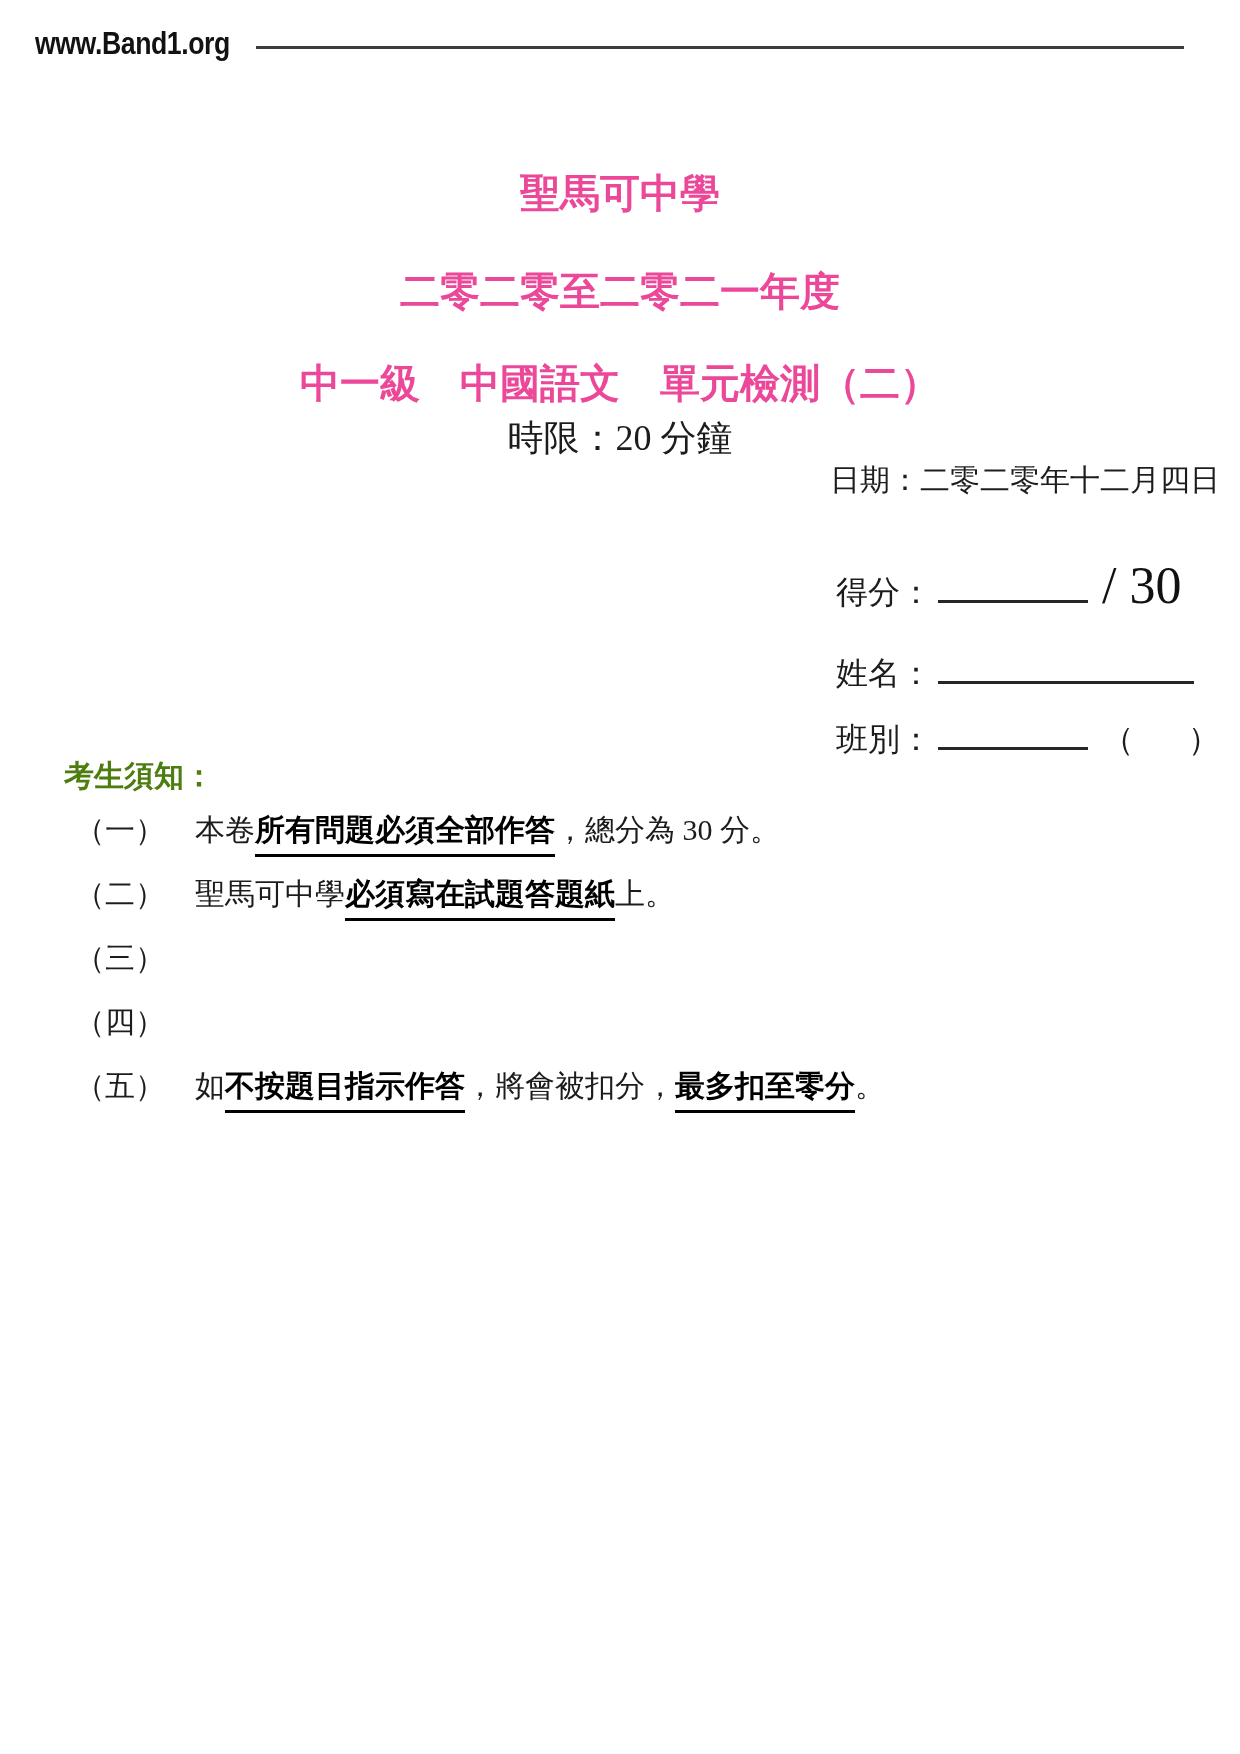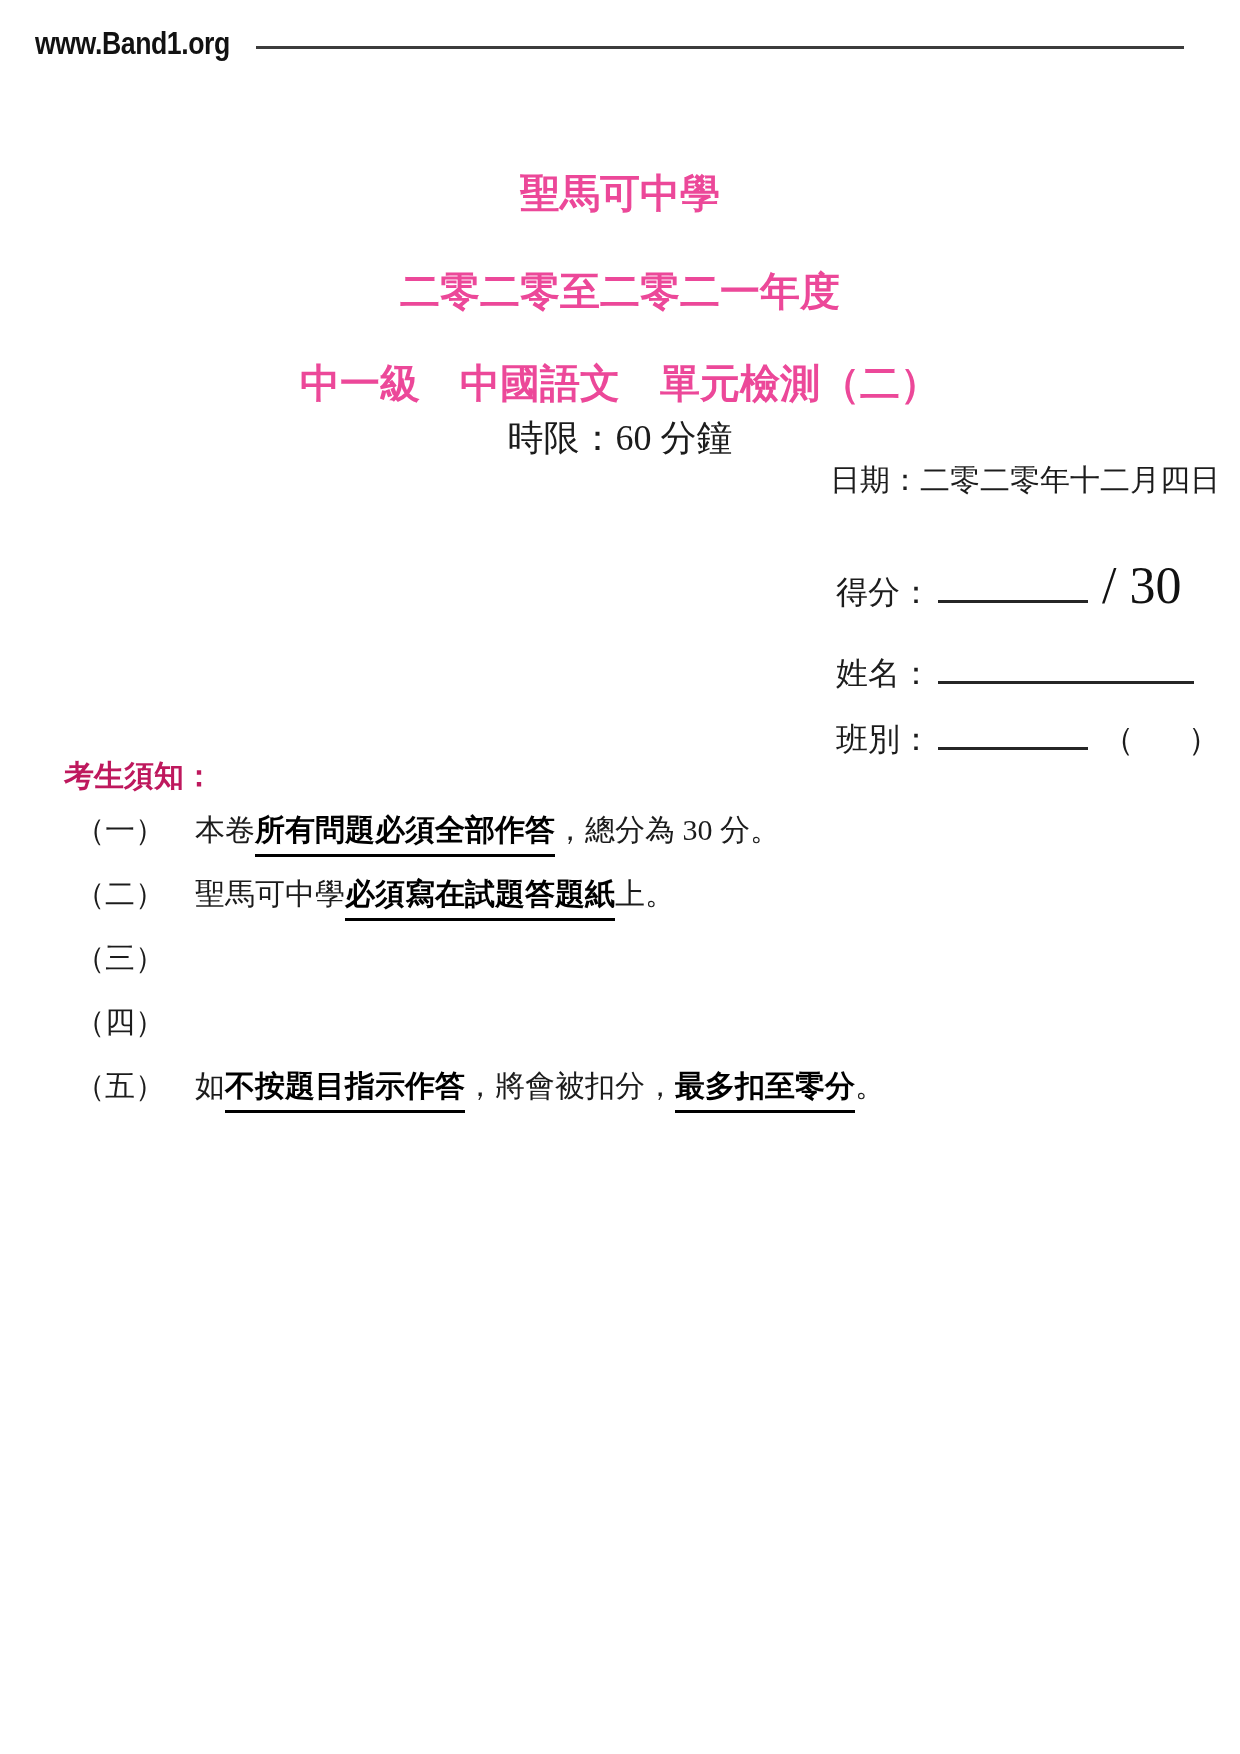--- a/index.html
+++ b/index.html
@@ -31,21 +31,21 @@
   .blank{display:inline-block;border-bottom:3px solid #262626;}
   .blank-score{width:150px;margin-left:6px;}
   .blank-name{width:256px;margin-left:6px;}
   .blank-class{width:150px;margin-left:6px;}
   .score-total{font-family:"Liberation Serif",serif;font-size:52px;color:#111;margin-left:14px;}
   .paren{font-family:"Liberation Serif",serif;font-size:32px;color:#1c1c1c;margin-left:14px;}
   .paren-close{margin-left:54px;}
 
   
   .notice-h{position:absolute;top:756px;left:64px;font-family:"Liberation Sans",sans-serif;
-            font-weight:700;font-size:30px;color:#be185d;}
+            font-weight:700;font-size:30px;color:#4d7c0f;}
   .inst{position:absolute;top:810px;left:75px;right:40px;}
   .inst-row{display:flex;margin-bottom:24px;line-height:40px;}
   .inst-num{flex:0 0 120px;width:120px;font-family:"Liberation Serif",serif;font-size:30px;color:#1c1c1c;}
   .inst-text{font-family:"Liberation Serif",serif;font-size:30px;color:#1c1c1c;white-space:nowrap;}
   .inst-text .bu{font-family:"Liberation Sans",sans-serif;font-weight:700;color:#000;
                  border-bottom:3px solid #000;padding-bottom:8px;}
   .inst-text .u{border-bottom:3px solid #000;padding-bottom:1px;}
 
   .footer{position:absolute;top:1724px;left:0;width:100%;text-align:center;
           font-family:"Liberation Serif",serif;font-size:26px;color:#222;}
@@ -54,21 +54,21 @@
 <body>
 
 <div class="page">
 
   <span class="brand">www.Band1.org</span>
   <span class="brand-rule"></span>
 
   <h1 class="ct t-school">聖馬可中學</h1>
   <h2 class="ct t-year">二零二零至二零二一年度</h2>
   <h2 class="ct t-exam">中一級　中國語文　單元檢測（二）</h2>
-  <div class="t-time">時限：60 分鐘</div>
+  <div class="t-time">時限：20 分鐘</div>
 
   <div class="date">日期：二零二零年十二月四日</div>
 
   <div class="fill-row score-row">
     <span class="lbl">得分：</span>
     <span class="blank blank-score"></span>
     <span class="score-total">/ 30</span>
   </div>
 
   <div class="fill-row name-row">

